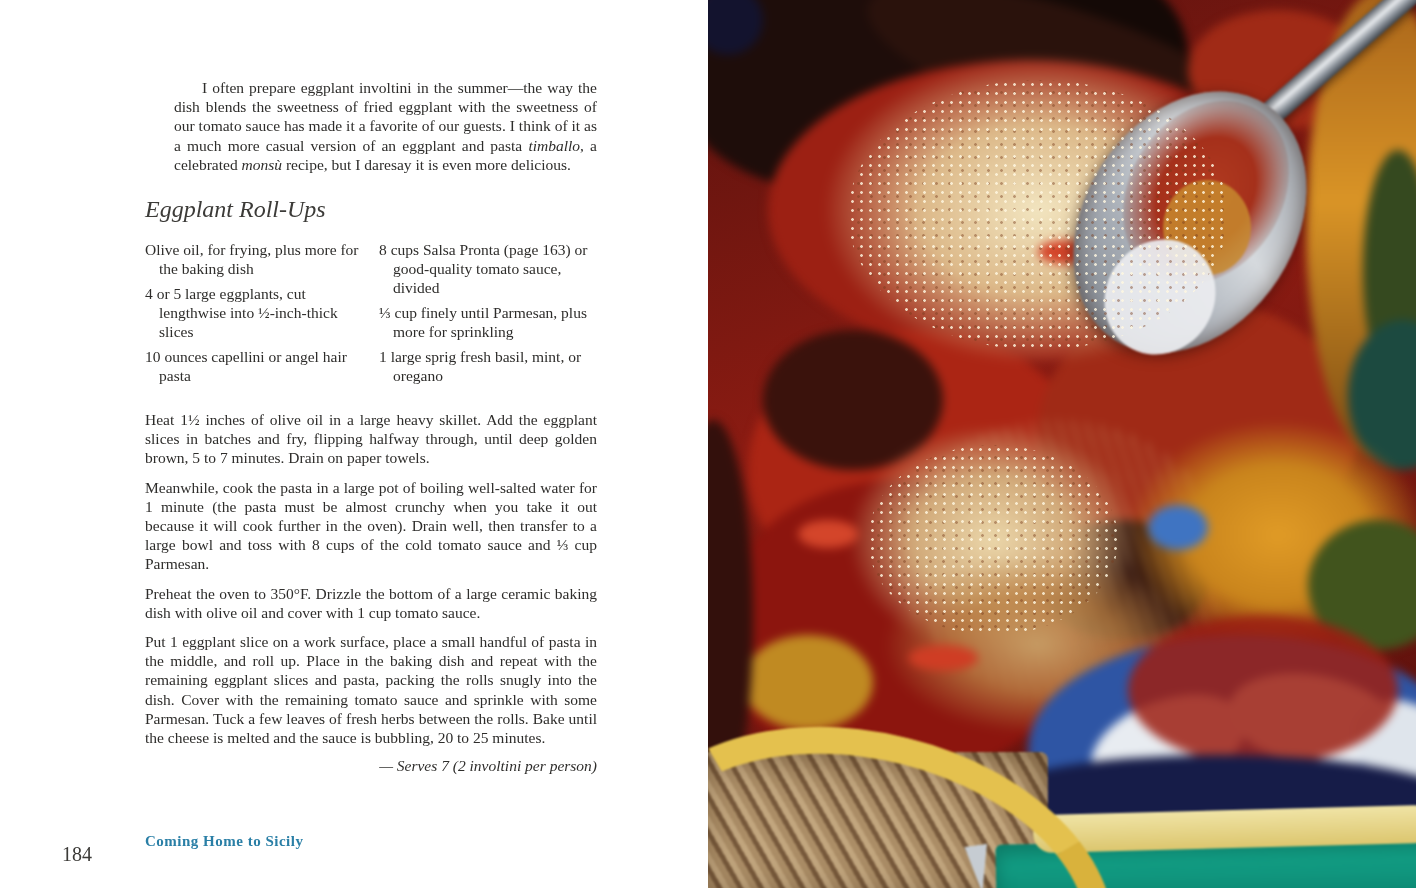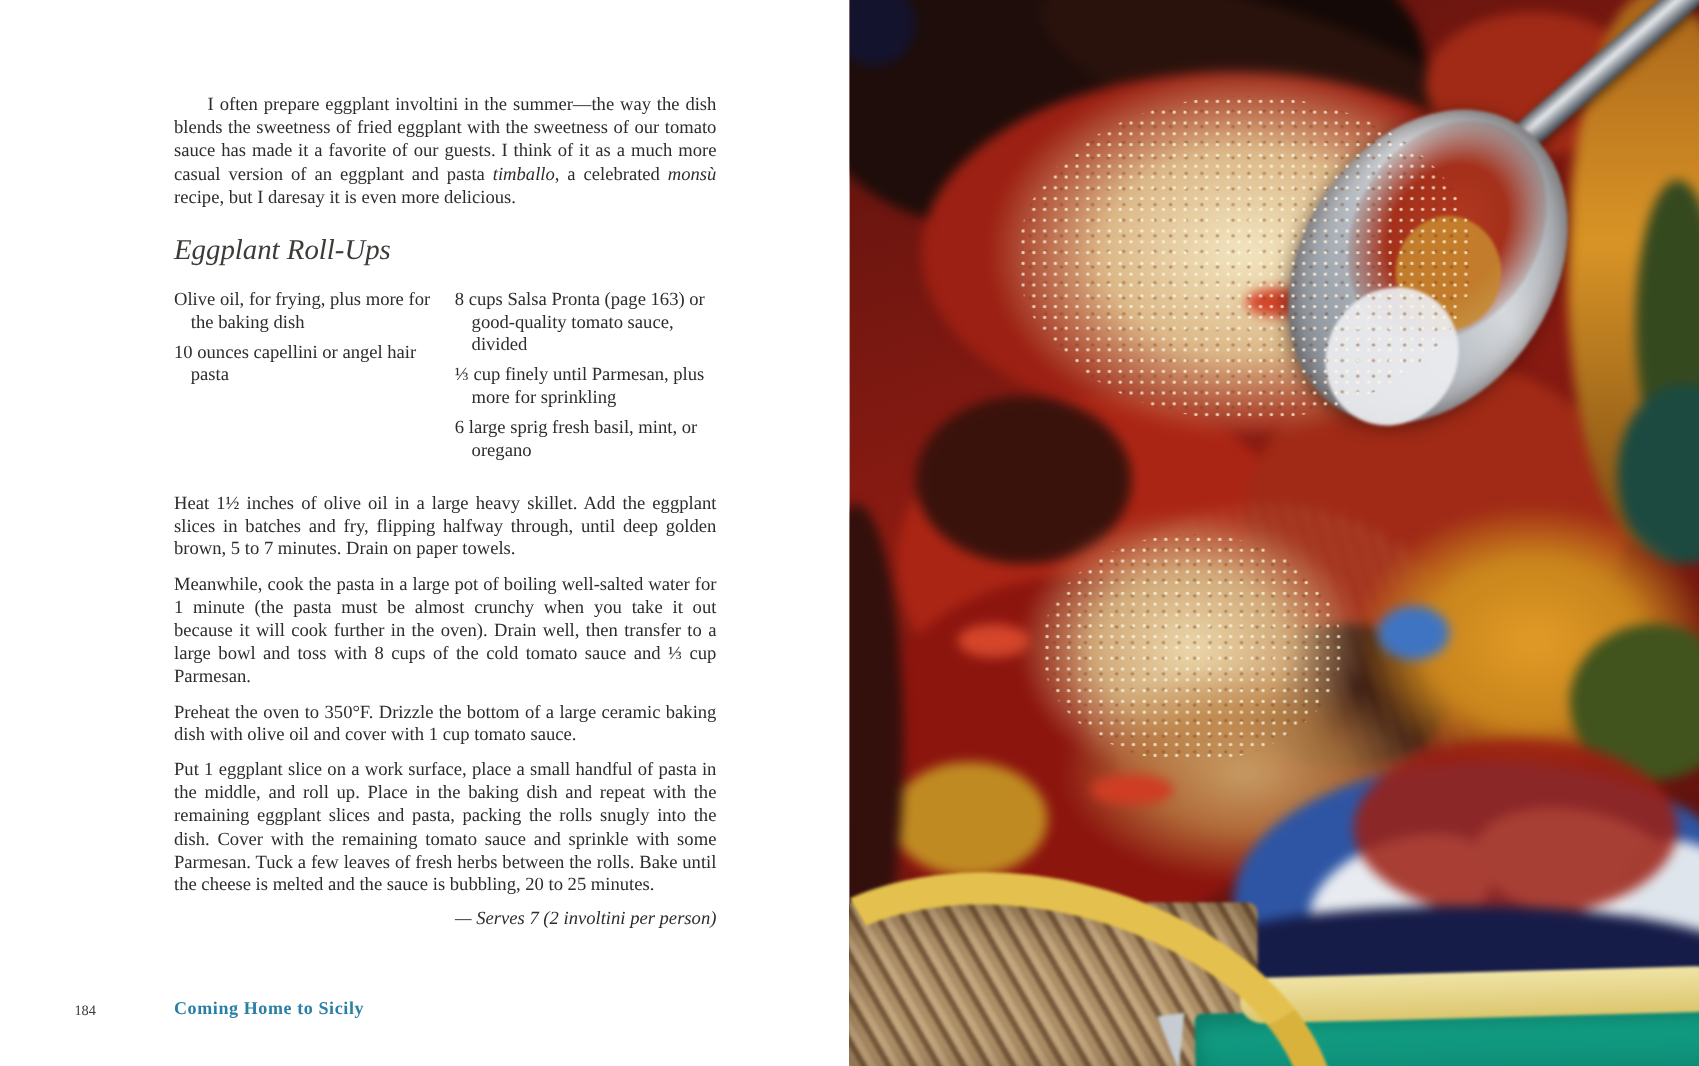--- a/index.html
+++ b/index.html
@@ -13,40 +13,40 @@
   .spread {
     position:relative; width:1416px; height:888px;
     display:flex; overflow:hidden; background:#ffffff;
   }
 
   
   .left-page { position:relative; width:708px; height:888px; background:#fff; }
   .content { position:absolute; left:145px; top:0; width:452px; color:var(--ink); }
   .intro {
     margin-top:78px; font-size:15.5px; line-height:19.2px;
-    text-align:justify; text-indent:28px; color:var(--ink);
+    text-align:justify; text-indent:28px; color:var(--ink);margin-left:29px;
   }
   .titles { margin-top:21px; }
   .title-it { font-size:26px; line-height:29px; font-weight:400; color:var(--accent); }
   .title-en { font-size:24px; line-height:28px; font-style:italic; color:var(--ink-soft); margin-top:2px; }
   .ingredients { margin-top:17px; display:flex; gap:16px; }
   .ing-col { flex:1; }
   .ing-col p.ing {
     font-size:15.5px; line-height:19px; margin-bottom:6px;
     padding-left:14px; text-indent:-14px;
   }
   .steps { margin-top:19px; }
   .steps p.step {
     font-size:15.5px; line-height:19.2px; text-align:justify; margin-bottom:10px;
   }
   .yield {
     margin-top:9px; font-size:15.5px; font-style:italic;
     text-align:right; color:var(--ink);
   }
-  .folio-num { position:absolute; left:62px; bottom:38px; font-size:12px; color:var(--ink-soft); }
+  .folio-num { position:absolute; left:62px; bottom:22px; font-size:20px; color:var(--ink-soft); }
   .folio-title {
     position:absolute; left:145px; bottom:38px; font-size:15px; font-weight:bold;
     letter-spacing:0.5px; color:var(--accent);
   }
 
   
   .photo {
     position:relative; width:708px; height:888px; overflow:hidden;
     background:linear-gradient(160deg,#5a120e,#8a1b12 40%,#6e150f 72%,#4a0e0a);
   }
@@ -160,26 +160,27 @@
     <div class="content">
       <p class="intro"><span>I often prepare eggplant involtini in the summer—the way the dish blends the sweetness of fried eggplant with the sweetness of our tomato sauce has made it a favorite of our guests. I think of it as a much more casual version of an eggplant and pasta </span><em>timballo</em><span>, a celebrated </span><em>monsù</em><span> recipe, but I daresay it is even more delicious.</span></p>
 
       <div class="titles">
         <div class="title-en">Eggplant Roll-Ups</div>
       </div>
 
       <div class="ingredients">
         <div class="ing-col">
             <p class="ing">Olive oil, for frying, plus more for the baking dish</p>
+            <p class="ing">4 or 5 large eggplants, cut lengthwise into ½-inch-thick slices</p>
             <p class="ing">10 ounces capellini or angel hair pasta</p>
           </div>
         <div class="ing-col">
             <p class="ing">8 cups Salsa Pronta (page 163) or good-quality tomato sauce, divided</p>
             <p class="ing">⅓ cup finely until Parmesan, plus more for sprinkling</p>
-            <p class="ing">6 large sprig fresh basil, mint, or oregano</p>
+            <p class="ing">1 large sprig fresh basil, mint, or oregano</p>
           </div>
       </div>
 
       <div class="steps">
           <p class="step">Heat 1½ inches of olive oil in a large heavy skillet. Add the eggplant slices in batches and fry, flipping halfway through, until deep golden brown, 5 to 7 minutes. Drain on paper towels.</p>
           <p class="step">Meanwhile, cook the pasta in a large pot of boiling well-salted water for 1 minute (the pasta must be almost crunchy when you take it out because it will cook further in the oven). Drain well, then transfer to a large bowl and toss with 8 cups of the cold tomato sauce and ⅓ cup Parmesan.</p>
           <p class="step">Preheat the oven to 350°F. Drizzle the bottom of a large ceramic baking dish with olive oil and cover with 1 cup tomato sauce.</p>
           <p class="step">Put 1 eggplant slice on a work surface, place a small handful of pasta in the middle, and roll up. Place in the baking dish and repeat with the remaining eggplant slices and pasta, packing the rolls snugly into the dish. Cover with the remaining tomato sauce and sprinkle with some Parmesan. Tuck a few leaves of fresh herbs between the rolls. Bake until the cheese is melted and the sauce is bubbling, 20 to 25 minutes.</p>
         </div>
 

